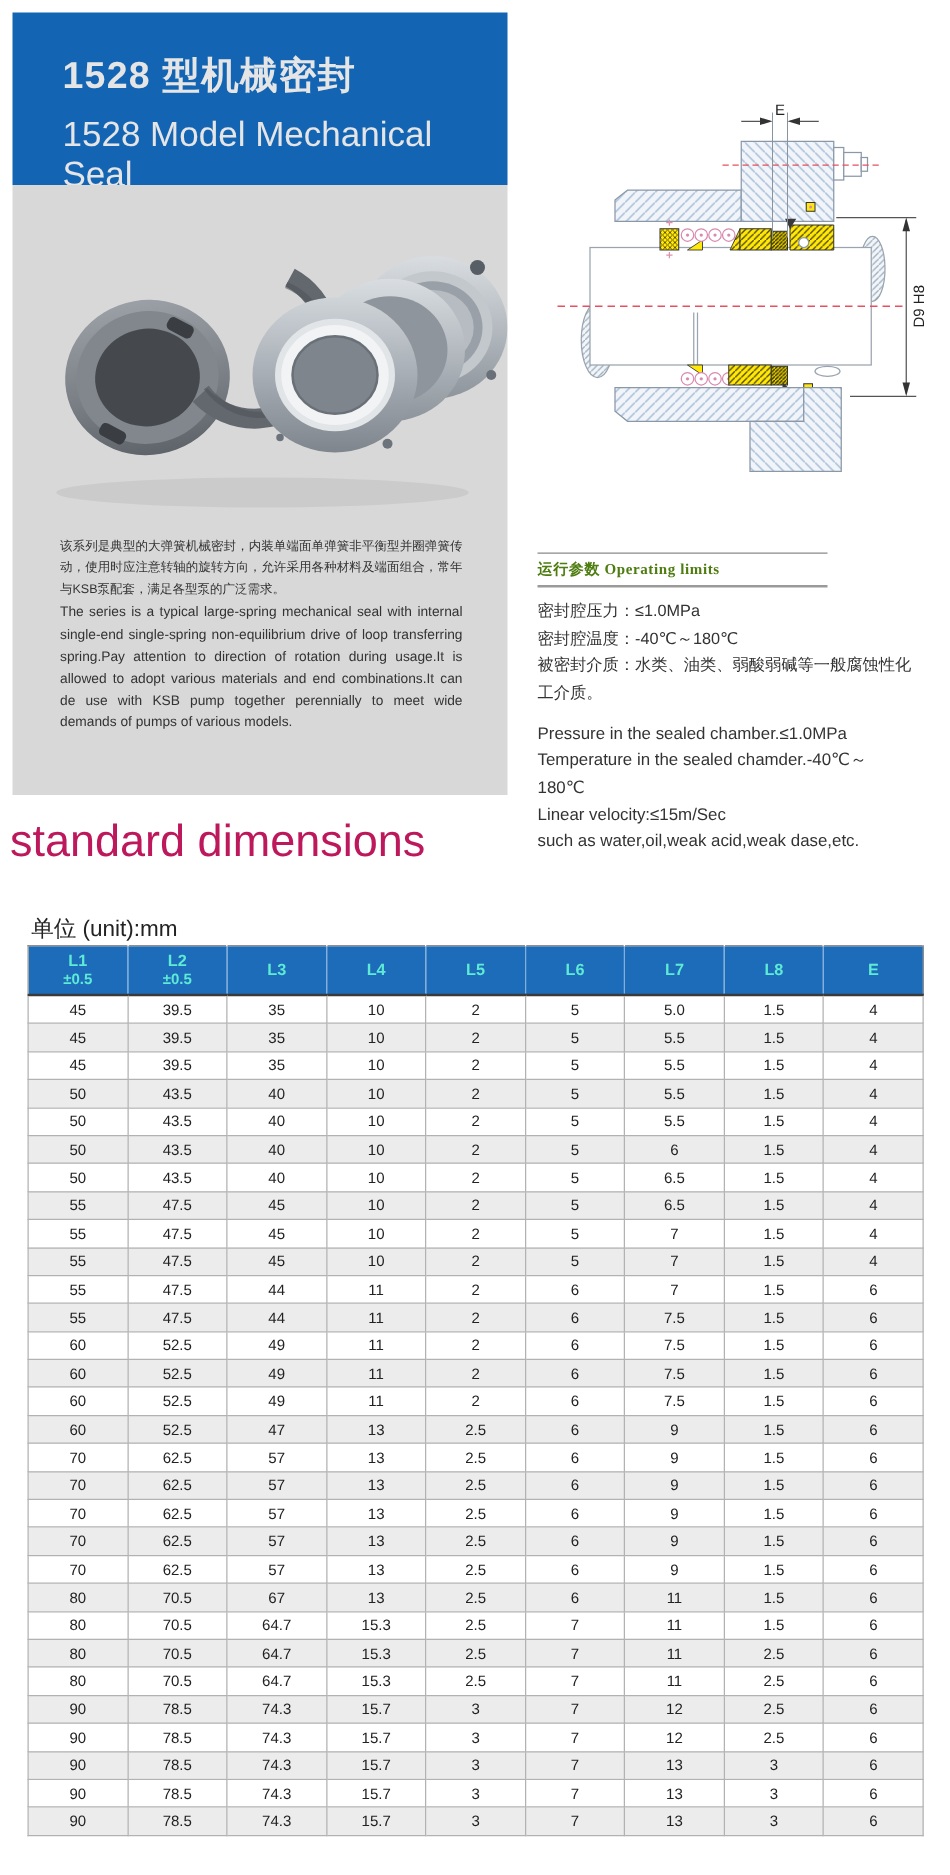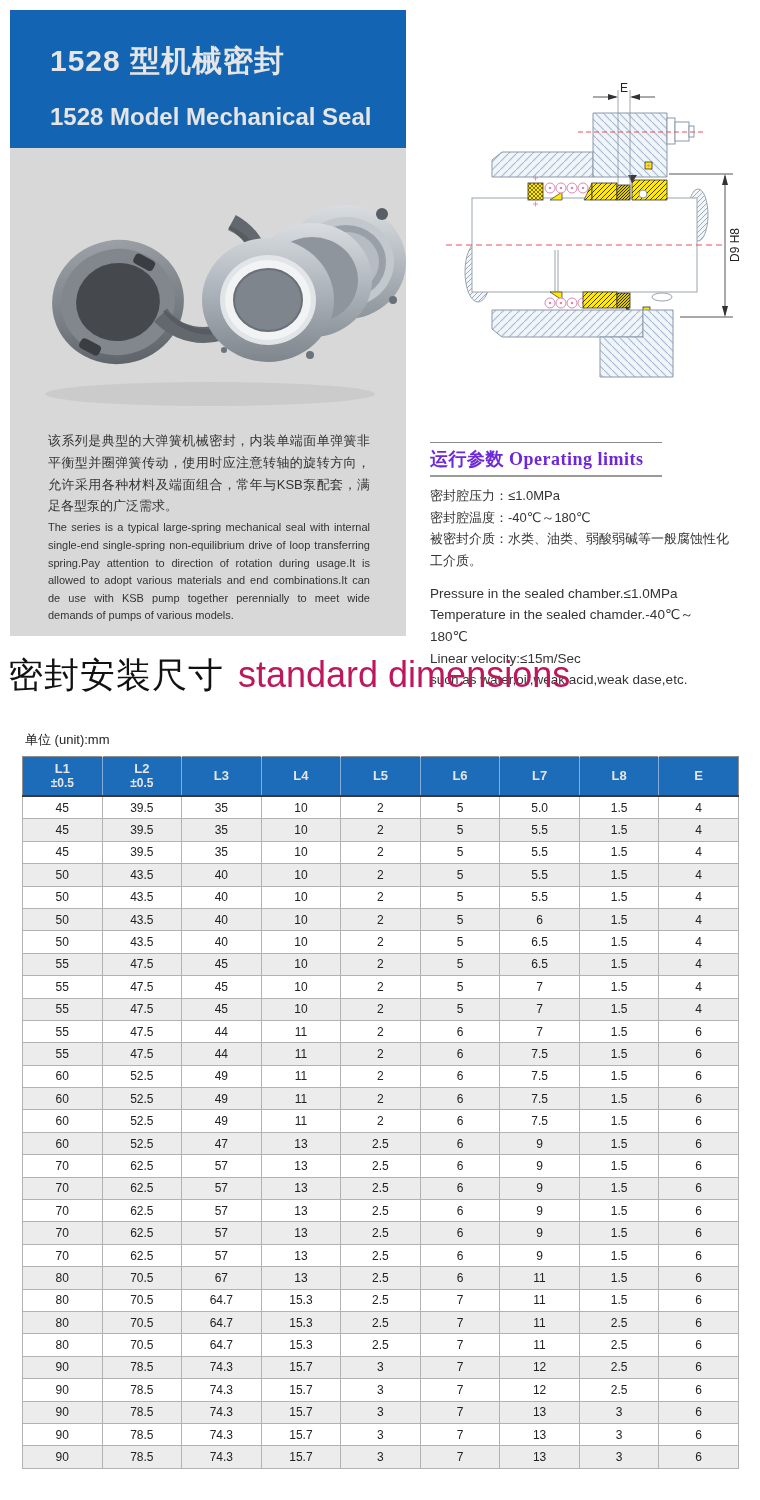--- a/index.html
+++ b/index.html
@@ -3,51 +3,51 @@
 <meta charset="utf-8">
 <style>
   html,body{margin:0;padding:0;background:#ffffff;}
   #page{position:relative;width:760px;height:1500px;background:#ffffff;
         font-family:"Liberation Sans","DejaVu Sans",sans-serif;color:#333;overflow:hidden;}
 
   
   .blue-header{position:absolute;left:10px;top:10px;width:396px;height:138px;
                background:#1365b3;color:#e5e5e5;box-sizing:border-box;padding:34px 0 0 40px;}
   .blue-header .t-cn{font-size:30px;font-weight:bold;letter-spacing:1px;line-height:1.15;}
-  .blue-header .t-en{font-size:24px;font-weight:bold;margin-top:24px;}
+  .blue-header .t-en{font-size:28px;font-weight:normal;margin-top:13px;}
 
   .gray-panel{position:absolute;left:10px;top:148px;width:396px;height:488px;background:#d8d8d8;}
   .photo-wrap{position:absolute;left:0;top:2px;width:396px;height:272px;}
 
   .profile{position:absolute;left:38px;top:282px;width:322px;}
   .profile h3{font-size:15px;font-weight:bold;color:#2b2b2b;margin:0 0 18px 0;}
-  .profile .cn{font-size:13px;line-height:1.68;margin:0 0 2px 0;text-align:justify;}
+  .profile .cn{font-size:10px;line-height:1.68;margin:0 0 2px 0;text-align:justify;}
   .profile .en{font-size:11px;line-height:1.6;margin:0;text-align:justify;}
 
   
   .diagram-wrap{position:absolute;left:428px;top:82px;width:332px;height:348px;}
 
   .oper{position:absolute;left:430px;top:442px;width:300px;}
   .oper .rule-top{width:232px;border-top:1px solid #8a8a8a;margin-bottom:4px;}
-  .oper h3{font-family:"Liberation Serif","DejaVu Serif",serif;font-size:18px;font-weight:bold;
-           color:#6d28d9;margin:2px 0 4px 0;letter-spacing:.5px;}
+  .oper h3{font-family:"Liberation Serif","DejaVu Serif",serif;font-size:12px;font-weight:bold;
+           color:#4d7c0f;margin:2px 0 4px 0;letter-spacing:.5px;}
   .oper .rule-bot{width:232px;border-top:2px solid #9a9a9a;margin-bottom:8px;}
   .oper .cn-line{font-size:13px;line-height:1.67;color:#333;}
   .oper .en-block{margin-top:11px;}
   .oper .en-line{font-size:13.5px;line-height:1.6;color:#333;}
 
   
   .dim-title{position:absolute;left:8px;top:652px;display:flex;align-items:baseline;gap:14px;color:#111;}
   .dim-title .cn{font-size:35px;letter-spacing:1px;}
   .dim-title .en{font-size:36px;color:#be185d;}
-  .unit-label{position:absolute;left:25px;top:731px;font-size:13px;color:#222;}
+  .unit-label{position:absolute;left:25px;top:731px;font-size:18px;color:#222;}
 
   table.dims{position:absolute;left:22px;top:756px;width:717px;border-collapse:collapse;
              table-layout:fixed;font-size:12px;color:#222;border:1px solid #8f8f8f;}
-  table.dims thead th{background:#1c6cba;color:#e5e5e5;font-weight:bold;height:38px;
+  table.dims thead th{background:#1c6cba;color:#5eead4;font-weight:bold;height:38px;
              border-right:1px solid rgba(255,255,255,.45);border-bottom:2px solid #3a3a3a;
              line-height:1.25;padding:0;font-size:13px;}
   table.dims thead th:last-child{border-right:1px solid #8f8f8f;}
   table.dims thead th .sub{font-size:12px;font-weight:bold;display:block;margin-top:-1px;}
   table.dims tbody td{height:21.4px;text-align:center;vertical-align:middle;
              border:1px solid #b2b2b2;padding:0;background:#ffffff;}
   table.dims tbody tr.alt td{background:#ececec;}
 </style>
 </head>
 <body>
@@ -254,21 +254,20 @@
     <div class="cn-line">被密封介质：水类、油类、弱酸弱碱等一般腐蚀性化工介质。</div>
     <div class="en-block">
       <div class="en-line">Pressure in the sealed chamber.≤1.0MPa</div>
       <div class="en-line">Temperature in the sealed chamder.-40℃～180℃</div>
       <div class="en-line">Linear velocity:≤15m/Sec</div>
       <div class="en-line">such as water,oil,weak acid,weak dase,etc.</div>
     </div>
   </div>
 
   <div class="dim-title">
-    <span class="cn">密封安装尺寸</span>
     <span class="en">standard dimensions</span>
   </div>
   <div class="unit-label">单位 (unit):mm</div>
 
   <table class="dims">
     <thead>
         <tr>
           <th>L1<span class="sub">±0.5</span></th>
           <th>L2<span class="sub">±0.5</span></th>
           <th>L3</th>

